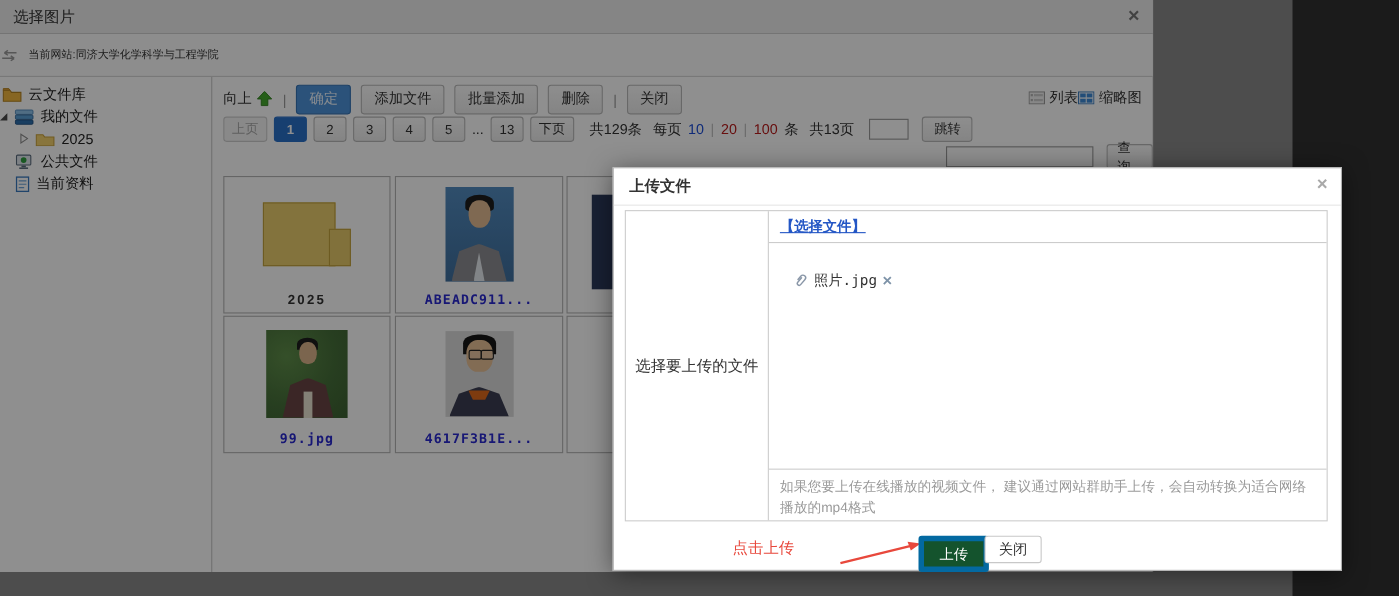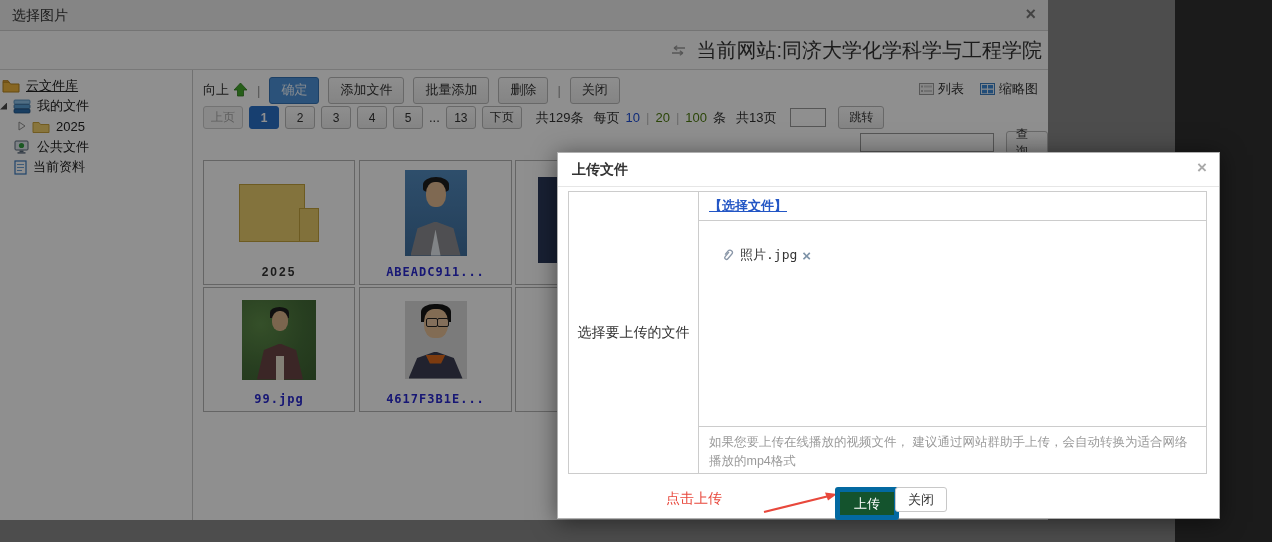--- a/index.html
+++ b/index.html
@@ -5,41 +5,41 @@
   html,body{margin:0;padding:0;background:#303030;}
   .stage{position:relative;width:1272px;height:542px;overflow:hidden;background:#303030;
          font-family:"Liberation Sans","DejaVu Sans",sans-serif;-webkit-font-smoothing:antialiased;}
   .page-panel{position:absolute;left:0;top:0;width:1175px;height:542px;background:#8a8a8a;}
   
   .picker{position:absolute;left:0;top:0;width:1048px;height:520px;background:#fff;border-right:1px solid #8c8c8c;}
   .picker-title{position:absolute;left:0;top:0;right:0;height:30px;background:#ededed;border-bottom:1px solid #cfcfcf;}
   .picker-title .t{position:absolute;left:12px;top:7px;font-size:14px;font-weight:normal;color:#333;}
   .x-close{position:absolute;right:12px;top:4px;font-size:18px;line-height:20px;color:#777;cursor:pointer;font-weight:bold;}
   .site-bar{position:absolute;left:0;top:31px;right:0;height:38px;background:#fbfbfb;border-bottom:1px solid #d6d6d6;
-            display:flex;justify-content:flex-end;align-items:center;gap:9px;padding-right:6px;font-size:20px;color:#333;}
+            display:flex;align-items:center;gap:9px;padding-right:6px;font-size:10px;color:#333;}
   
   .sidebar{position:absolute;left:0;top:70px;width:192px;height:450px;border-right:1px solid #c9c9c9;background:#fff;}
   .tree-row{position:absolute;height:20px;display:flex;align-items:center;gap:6px;font-size:13px;color:#222;cursor:pointer;white-space:nowrap;}
   .exp-filled{width:7px;height:7px;background:#4a4a4a;clip-path:polygon(100% 0,100% 100%,0 100%);}
   
   .toolbar{position:absolute;left:203px;top:76px;height:28px;display:flex;align-items:center;gap:9px;font-size:13px;color:#333;}
   .b{display:flex;align-items:center;justify-content:center;padding:0 11px;height:25px;background:linear-gradient(#fdfdfd,#ececec);
      border:1px solid #b9b9b9;border-radius:3px;font-size:13px;color:#333;cursor:pointer;white-space:nowrap;}
   .b.primary{background:#4e93d9;border-color:#3573b5;color:#eef6ff;}
   .tb-sep{color:#999;}
-  .view-toggles{position:absolute;right:10px;top:80px;display:flex;align-items:center;gap:16px;font-size:13px;color:#333;}
+  .view-toggles{position:absolute;right:10px;top:80px;display:flex;align-items:center;gap:0;font-size:13px;color:#333;}
   .vt{display:flex;align-items:center;gap:4px;cursor:pointer;}
   
   .pager{position:absolute;left:203px;top:106px;height:23px;display:flex;align-items:center;gap:6px;font-size:13px;color:#333;}
   .pg{min-width:14px;height:21px;display:flex;align-items:center;justify-content:center;padding:0 7px;background:linear-gradient(#fdfdfd,#ececec);
       border:1px solid #b9b9b9;border-radius:3px;font-size:12px;color:#333;cursor:pointer;}
   .pg.disabled{color:#a9a9a9;border-color:#cecece;background:#f5f5f5;cursor:default;}
   .pg.active{background:#2a70c8;border-color:#2a70c8;color:#fff;font-weight:bold;}
   .size-cur{font-weight:normal;color:#1d4ed8;}
-  .size-opt{color:#4d7c0f;cursor:pointer;}
+  .size-opt{color:#b91c1c;cursor:pointer;}
   .thin-sep{color:#c0c0c0;}
   .jump-input{width:30px;height:17px;border:1px solid #9a9a9a;font-size:12px;padding:0 2px;}
   .search-row{position:absolute;left:860px;top:131px;display:flex;align-items:center;gap:12px;}
   .search-input{width:126px;height:17px;border:1px solid #9a9a9a;font-size:12px;padding:0 3px;}
   
   .cell{position:absolute;width:150px;height:123px;border:1px solid #b5b5b5;background:#fff;cursor:pointer;}
   .lbl{position:absolute;left:0;right:0;bottom:5px;text-align:center;font-family:"DejaVu Sans Mono","Liberation Mono",monospace;
        font-size:12px;font-weight:bold;color:#2a2ad0;letter-spacing:1px;}
   .lbl.dark{color:#333;font-family:"Liberation Sans","DejaVu Sans",sans-serif;letter-spacing:2px;}
   .thumbwrap{position:absolute;left:0;right:0;top:6px;bottom:26px;display:flex;align-items:center;justify-content:center;}
@@ -105,21 +105,21 @@
     <div class="site-bar">
       <span>
         <svg width="17" height="11" viewBox="0 0 17 11">
           <path d="M4 3 H15 M4 3 l3.2 -2.2 M4 3 l3.2 2.2 M13 8 H2 M13 8 l-3.2 -2.2 M13 8 l-3.2 2.2" stroke="#9a9a9a" stroke-width="1.3" fill="none"></path>
         </svg>
       </span>
       <span>当前网站:同济大学化学科学与工程学院</span>
     </div>
 
     <div class="sidebar">
-      <div class="tree-row" style="left:2px;top:6px;text-decoration:underline;">
+      <div class="tree-row" style="left:2px;top:6px;">
         <span>
           <svg width="18" height="14" viewBox="0 0 18 14">
             <path d="M1 3 h6 l1.5 2 H17 v8 H1 z" fill="#f0b73e" stroke="#b5831f" stroke-width="1"></path>
             <path d="M1 3 v-1.5 h5 l1 1.5 z" fill="#e8a33d" stroke="#b5831f" stroke-width="0.8"></path>
           </svg>
         </span>
         <span>云文件库</span>
       </div>
       <div class="tree-row" style="left:0;top:26px;">
         <span class="exp-filled"></span>

